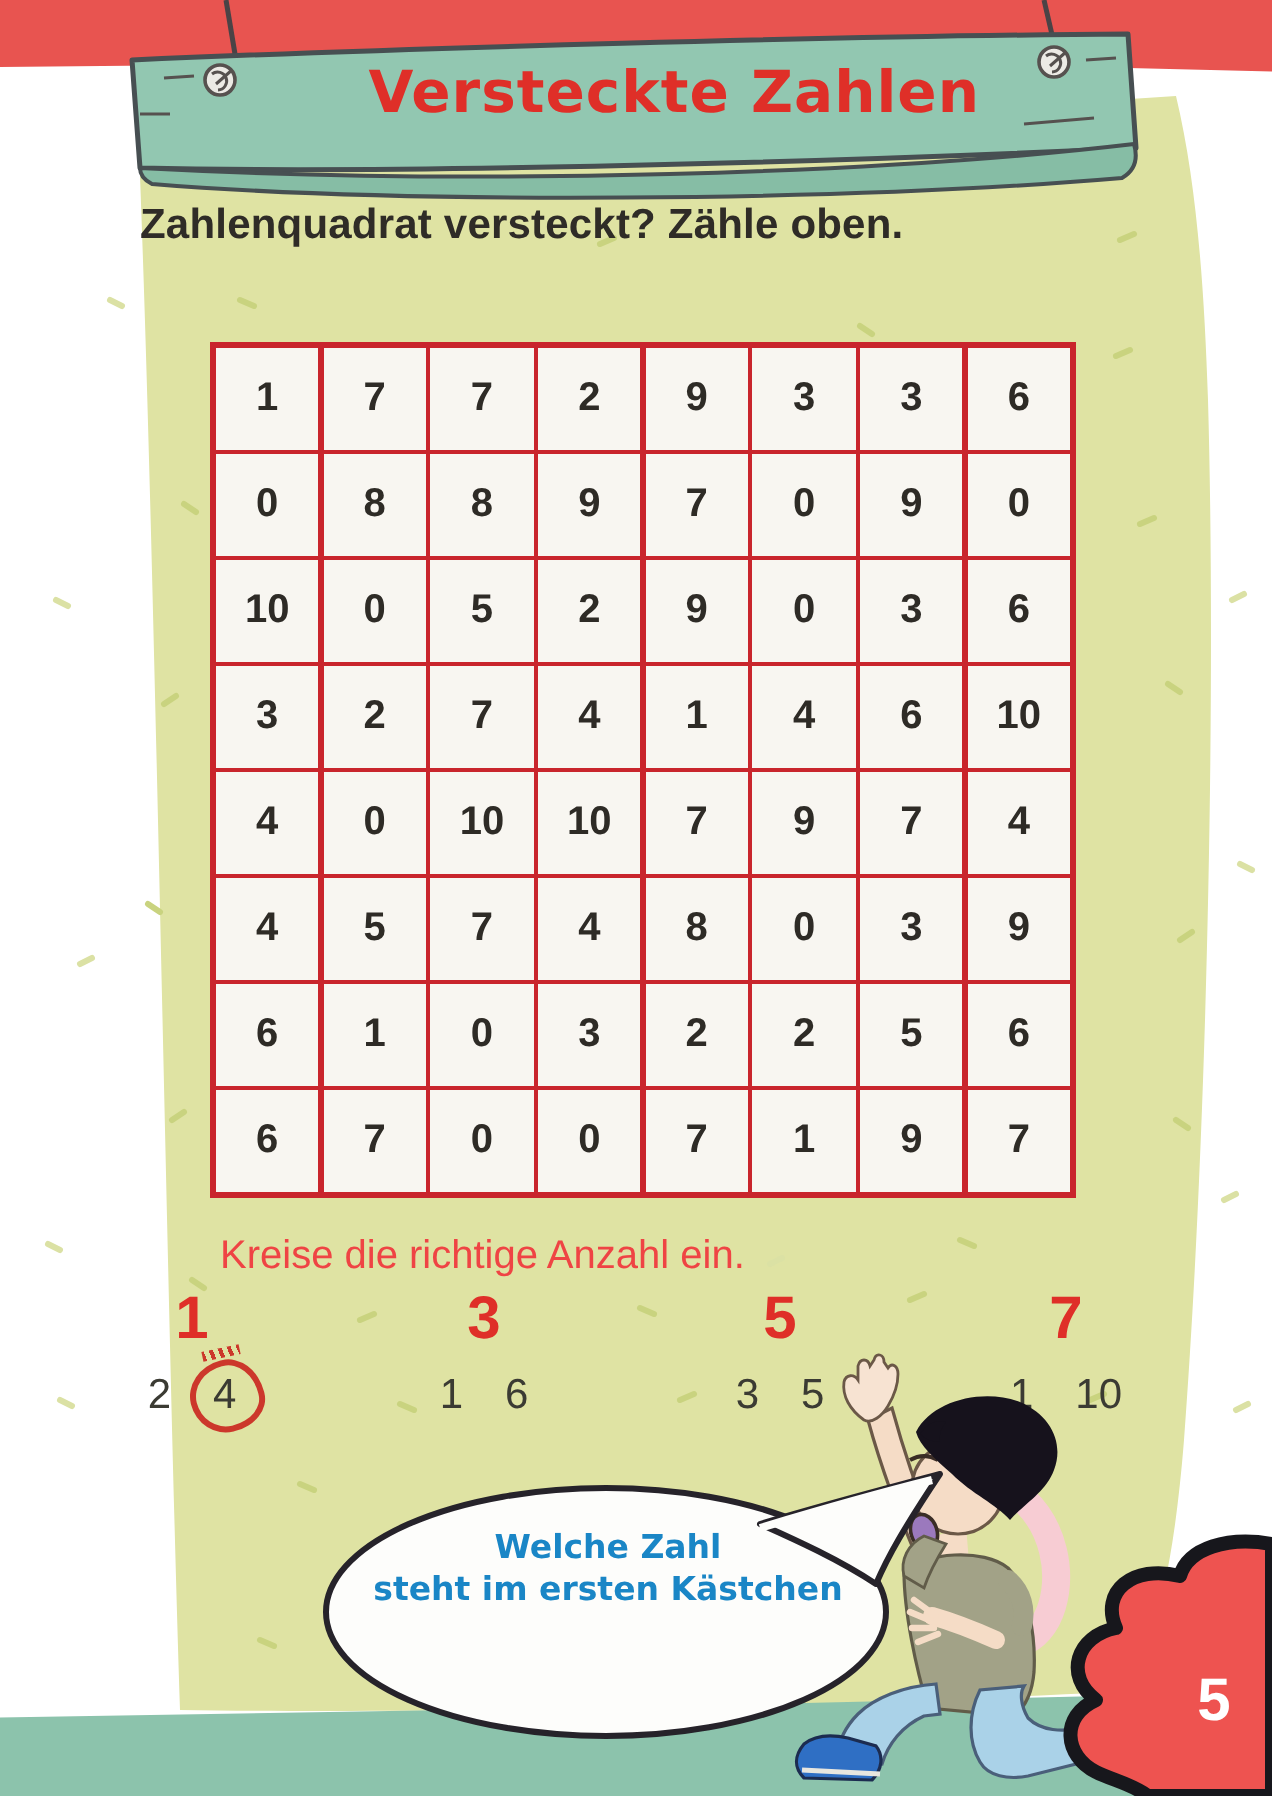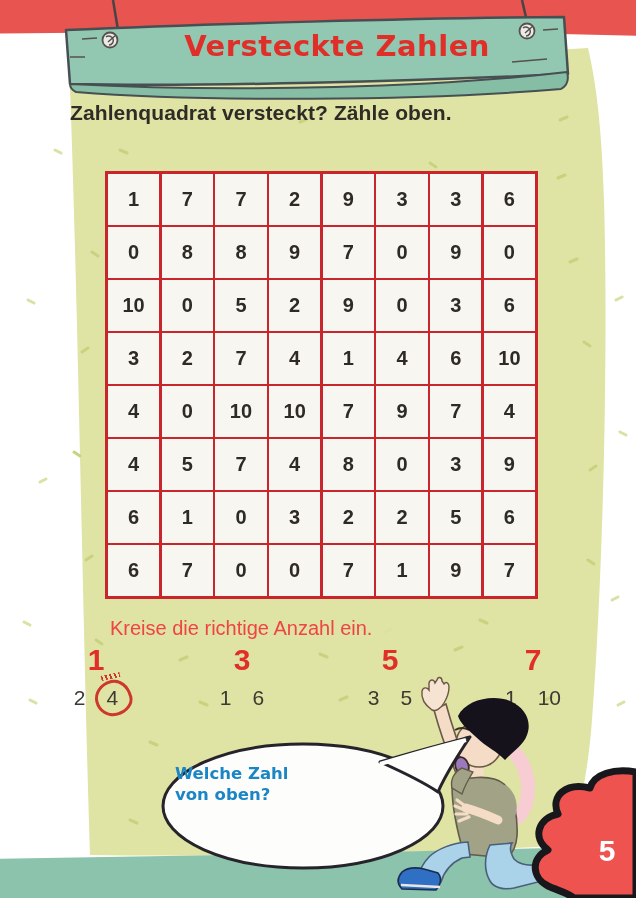--- a/index.html
+++ b/index.html
@@ -44,21 +44,21 @@
       background:repeating-linear-gradient(80deg,#cc382b 0 2px,transparent 2px 4.5px);
       transform:rotate(-12deg);}
 
   
   .scene{position:absolute;left:0;top:0;z-index:4;pointer-events:none;}
 
   
   .sign-title{position:absolute;left:160px;top:29px;width:330px;z-index:5;text-align:right;
               font-family:"DejaVu Sans",sans-serif;font-size:29px;font-weight:700;color:#df2f28;
               letter-spacing:.5px;}
-  .bubble-text{position:absolute;left:175px;top:763px;width:258px;z-index:5;
+  .bubble-text{position:absolute;left:175px;top:763px;width:258px;z-index:5;text-align:center;
                font-family:"DejaVu Sans",sans-serif;font-size:16.5px;font-weight:700;color:#1a86c6;
                line-height:21px;}
   .bubble-text span{display:block;}
   .page-num{position:absolute;left:586px;top:834px;width:42px;z-index:5;text-align:center;
             font-size:30px;font-weight:700;color:#ffffff;}
 </style>
 </head>
 <body>
 
 <div class="page">
@@ -282,17 +282,17 @@
       <path d="M 636 772 C 614 768 594 774 590 788 C 566 782 550 796 558 814
                C 538 818 532 838 548 850 C 530 858 532 878 548 886
                C 556 890 566 892 574 898 L 636 898 Z" fill="#ee5350" stroke="#17171c" stroke-width="7" stroke-linejoin="round"></path>
     </g>
   </svg>
 
   <div class="sign-title">Versteckte Zahlen</div>
 
   <div class="bubble-text">
     <span>Welche Zahl</span>
-    <span>von oben?</span>
+    <span>steht im ersten Kästchen</span>
   </div>
 
   <div class="page-num">5</div>
 </div>
 
 </body></html>

